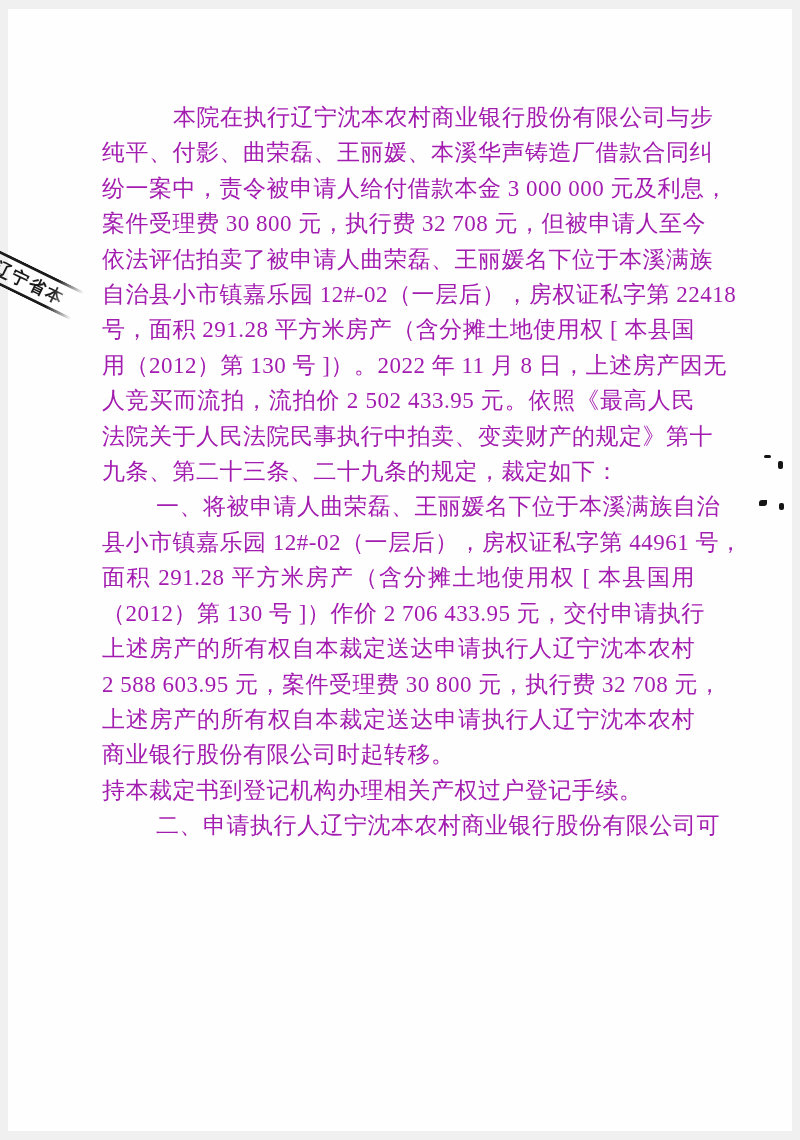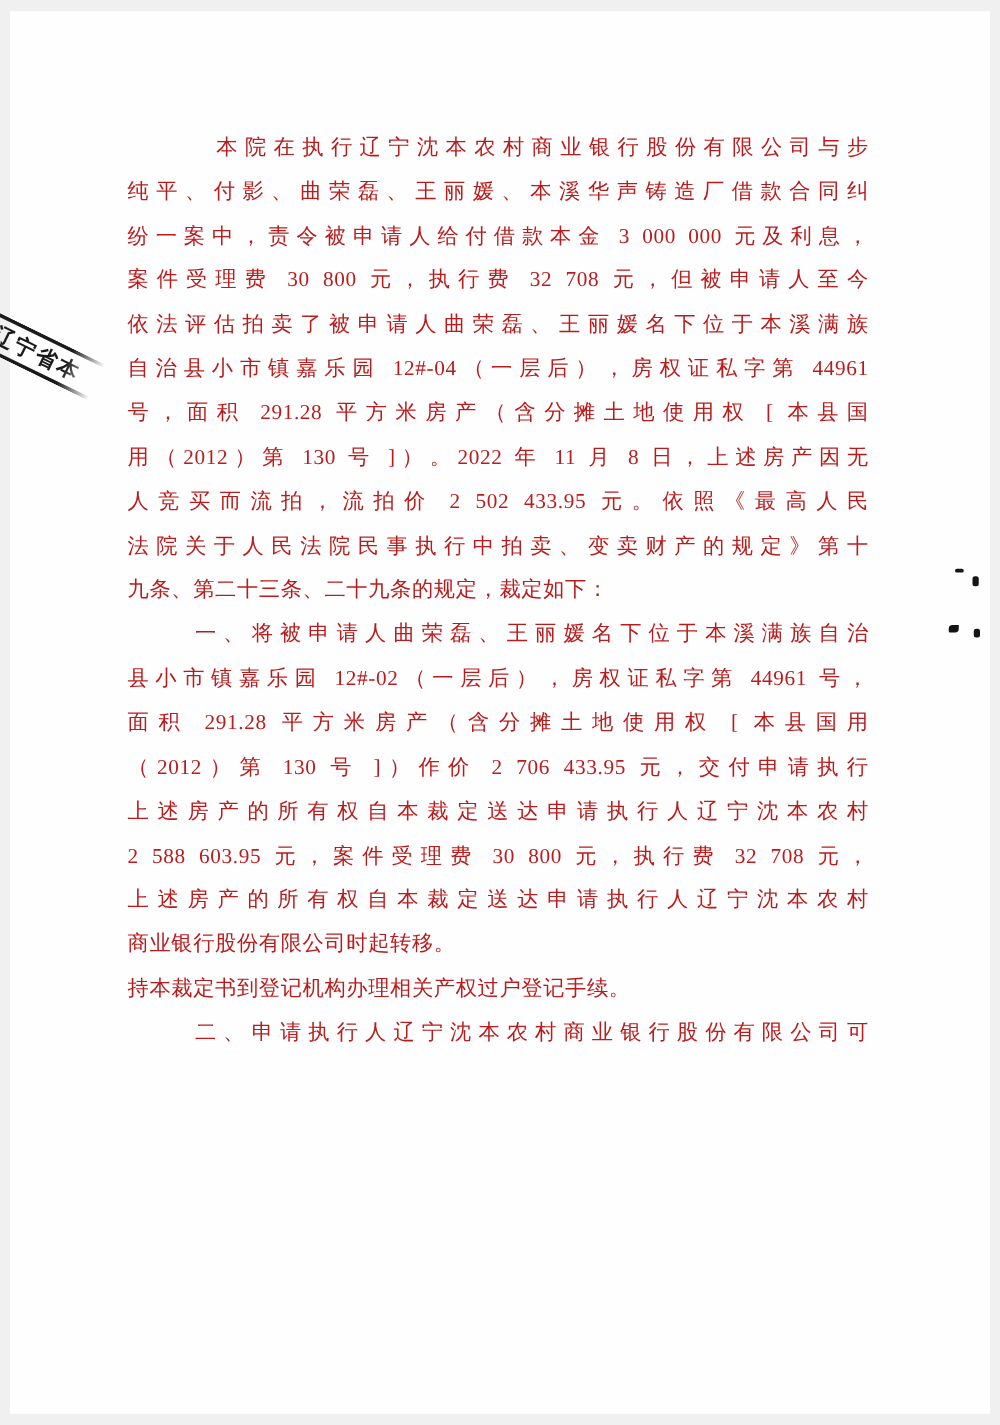--- a/index.html
+++ b/index.html
@@ -20,23 +20,23 @@
     top: 9px;
     width: 784px;
     height: 1122px;
     background: #fefefe;
   }
   .doc {
     position: absolute;
     left: 102px;
     top: 100px;
     width: 593px;
-    font-size: 17px;
+    font-size: 23px;
     line-height: 35.4px;
-    color: #b91c1c;
+    color: #a21caf;
     letter-spacing: 0.5px;
   }
   .para { margin: 0; }
   .line {
     text-align: justify;
     text-align-last: justify;
     text-justify: inter-character;
     white-space: nowrap;
   }
   .line.end { text-align-last: left; }
@@ -80,21 +80,21 @@
 
 <div class="page"></div>
 
 <div class="doc">
     <div class="para p0">
       <div class="line pfirst">本院在执行辽宁沈本农村商业银行股份有限公司与步</div>
       <div class="line">纯平、付影、曲荣磊、王丽媛、本溪华声铸造厂借款合同纠</div>
       <div class="line">纷一案中，责令被申请人给付借款本金 3 000 000 元及利息，</div>
       <div class="line">案件受理费 30 800 元，执行费 32 708 元，但被申请人至今</div>
       <div class="line">依法评估拍卖了被申请人曲荣磊、王丽媛名下位于本溪满族</div>
-      <div class="line">自治县小市镇嘉乐园 12#-04（一层后），房权证私字第 44961</div>
+      <div class="line">自治县小市镇嘉乐园 12#-02（一层后），房权证私字第 22418</div>
       <div class="line">号，面积 291.28 平方米房产（含分摊土地使用权 [ 本县国</div>
       <div class="line">用（2012）第 130 号 ]）。2022 年 11 月 8 日，上述房产因无</div>
       <div class="line">人竞买而流拍，流拍价 2 502 433.95 元。依照《最高人民</div>
       <div class="line">法院关于人民法院民事执行中拍卖、变卖财产的规定》第十</div>
       <div class="line end">九条、第二十三条、二十九条的规定，裁定如下：</div>
     </div>
     <div class="para p1">
       <div class="line pfirst">一、将被申请人曲荣磊、王丽媛名下位于本溪满族自治</div>
       <div class="line">县小市镇嘉乐园 12#-02（一层后），房权证私字第 44961 号，</div>
       <div class="line">面积 291.28 平方米房产（含分摊土地使用权 [ 本县国用</div>

